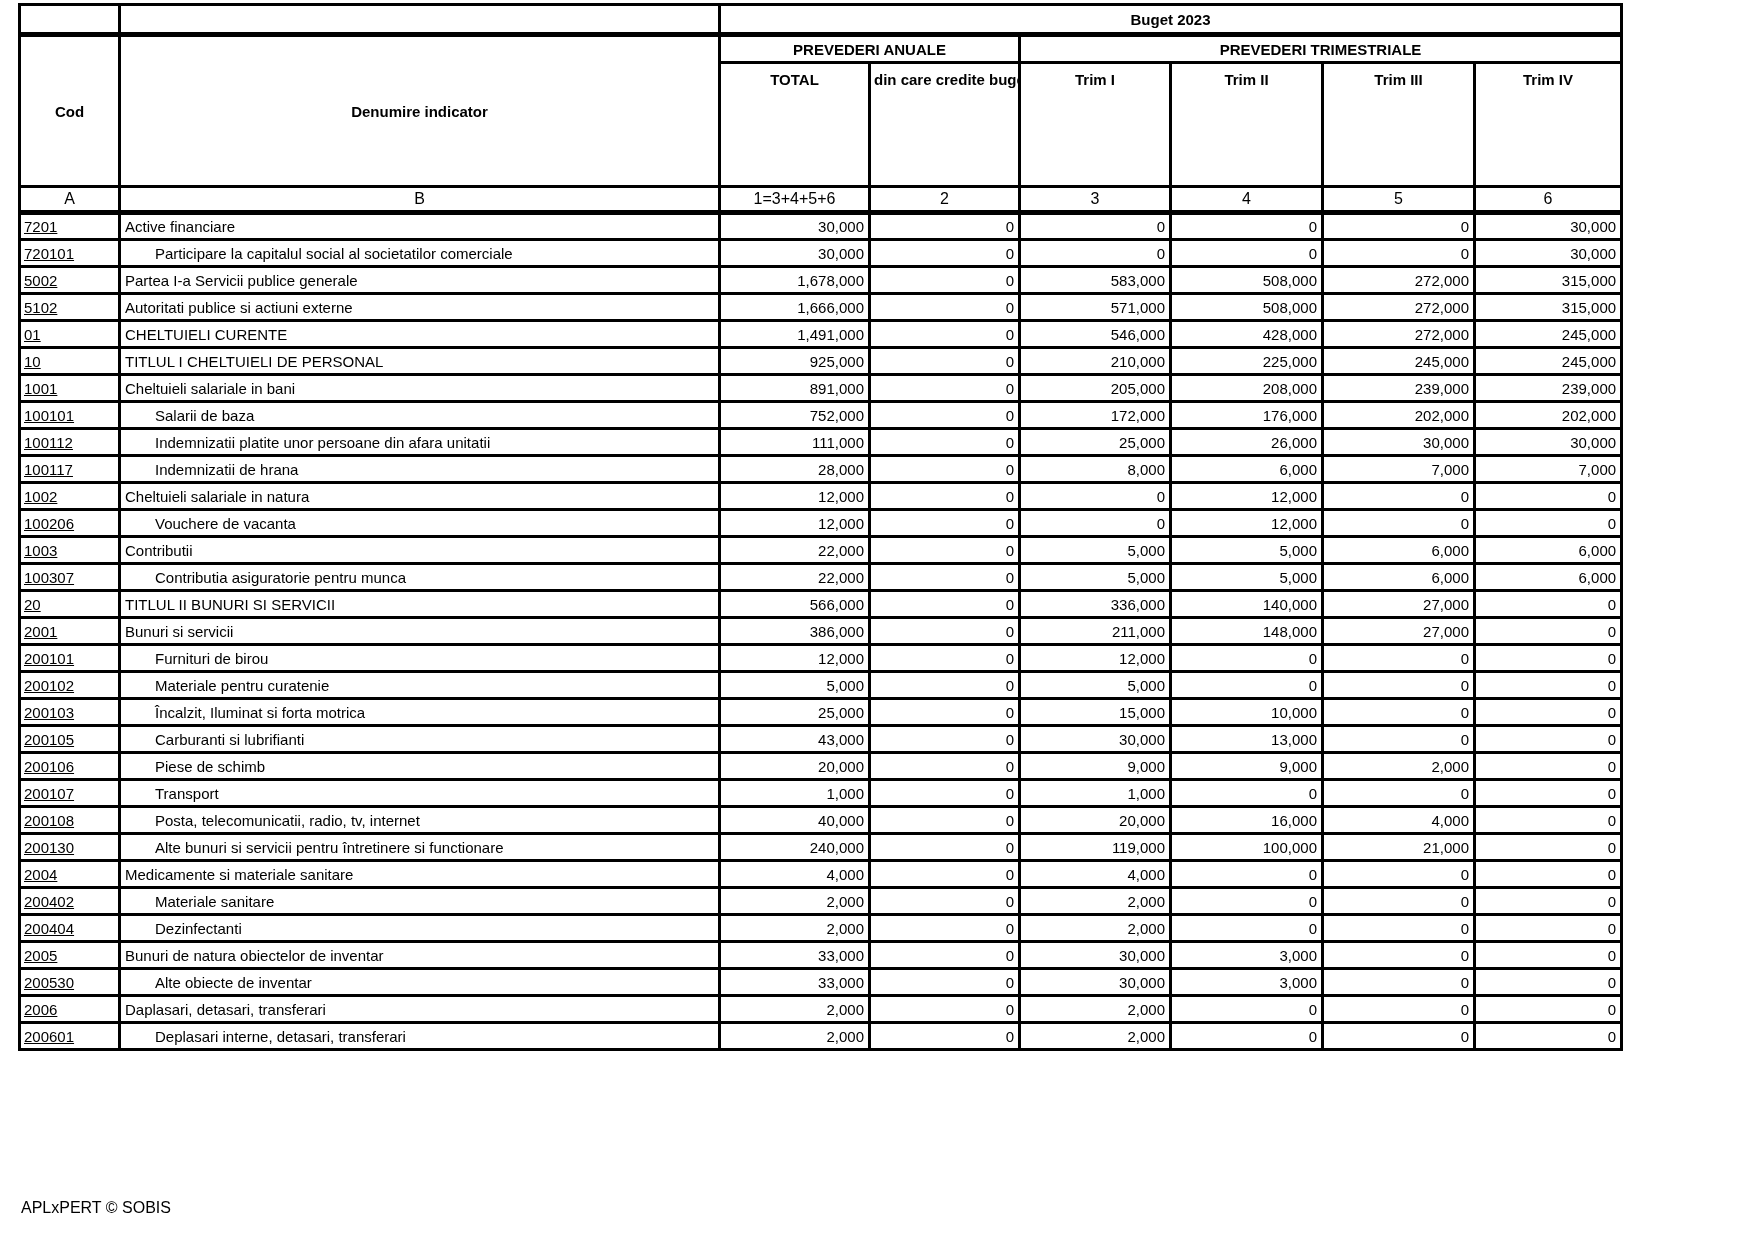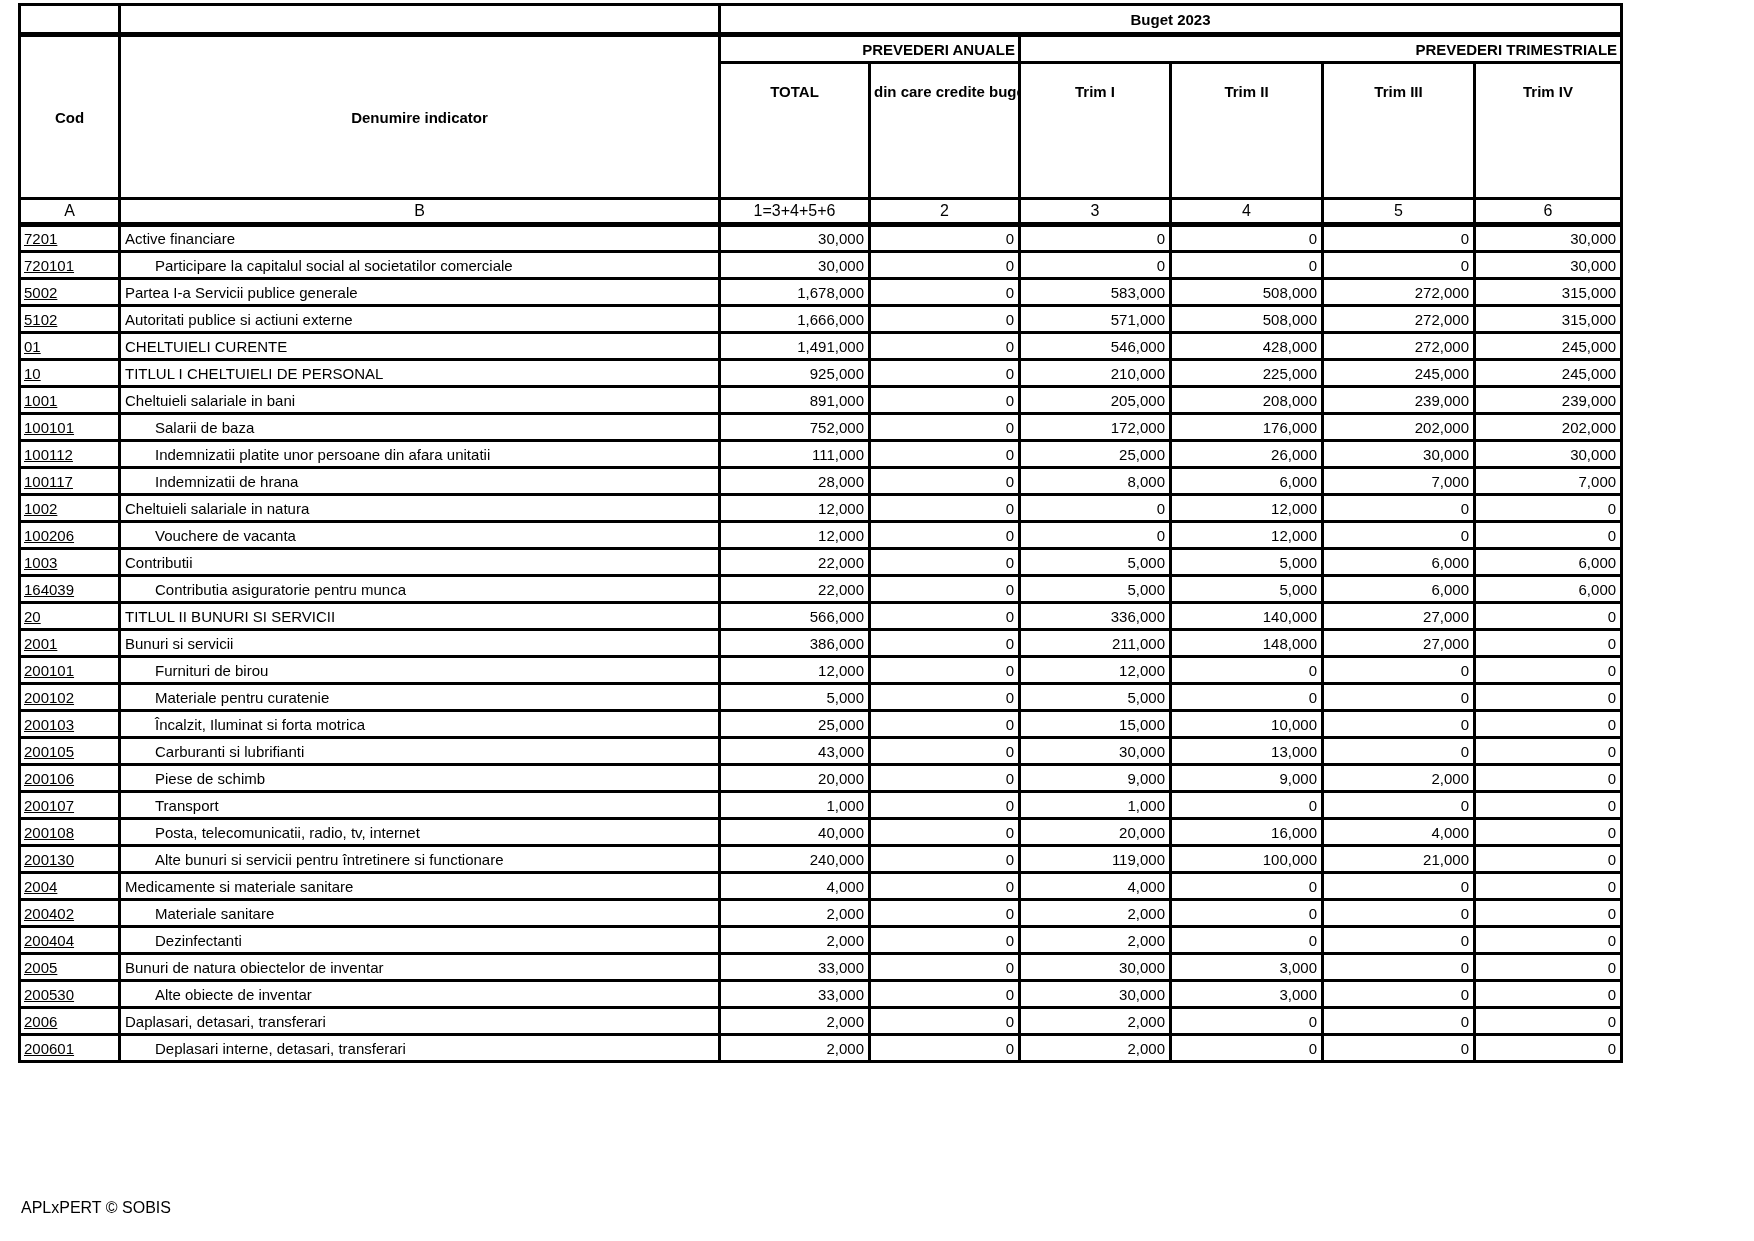--- a/index.html
+++ b/index.html
@@ -33,31 +33,31 @@
     white-space: nowrap;
     font-size: 15px;
     padding: 0 3px;
     vertical-align: middle;
   }
   
   tr.r1 td { height: 26px; border-bottom: 5px solid #000; }
   td.hbold { font-weight: bold; text-align: center; font-size: 16px; }
   td.buget { font-size: 17px; }
   
-  tr.r2 td.span-h { height: 24px; text-align: right; }
+  tr.r2 td.span-h { height: 24px; }
   
   td.big-h {
     vertical-align: top;
     padding-top: 30px;
   }
   
   tr.r3 td {
     height: 116px;
     vertical-align: top;
-    padding-top: 17px;
+    padding-top: 5px;
     line-height: 21px;
   }
   td.wrap { white-space: pre-line; }
   
   tr.r4 td {
     height: 22px;
     text-align: center;
     font-weight: normal;
     font-size: 16px;
     border-bottom: 5px solid #000;
@@ -260,21 +260,21 @@
           <td class="cod">1003</td>
           <td class="den">Contributii</td>
           <td class="num">22,000</td>
           <td class="num">0</td>
           <td class="num">5,000</td>
           <td class="num">5,000</td>
           <td class="num">6,000</td>
           <td class="num">6,000</td>
         </tr>
         <tr class="data-row">
-          <td class="cod">164039</td>
+          <td class="cod">100307</td>
           <td class="den ind">Contributia asiguratorie pentru munca</td>
           <td class="num">22,000</td>
           <td class="num">0</td>
           <td class="num">5,000</td>
           <td class="num">5,000</td>
           <td class="num">6,000</td>
           <td class="num">6,000</td>
         </tr>
         <tr class="data-row">
           <td class="cod">20</td>

